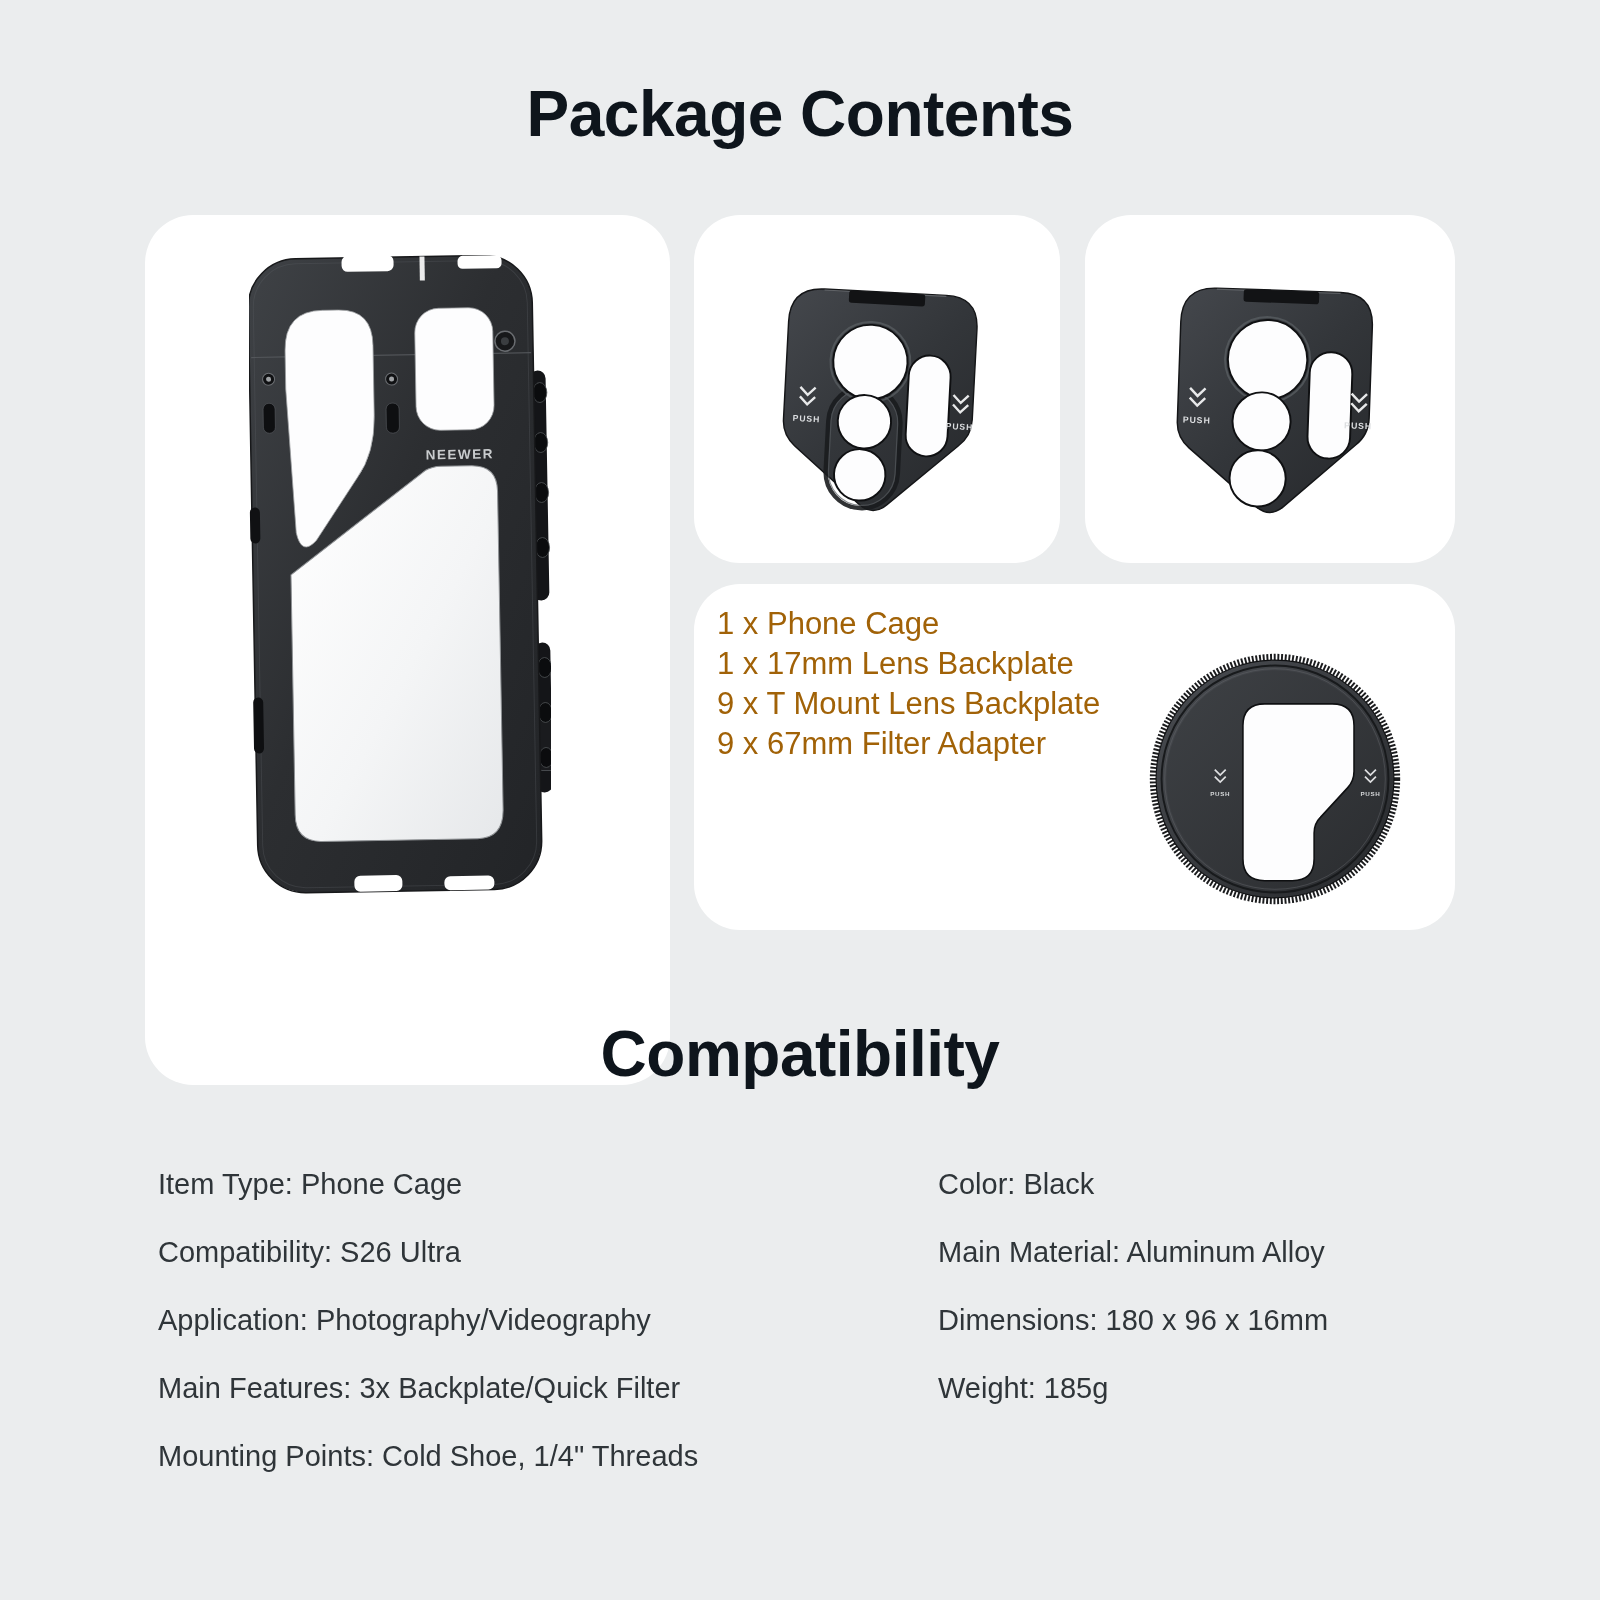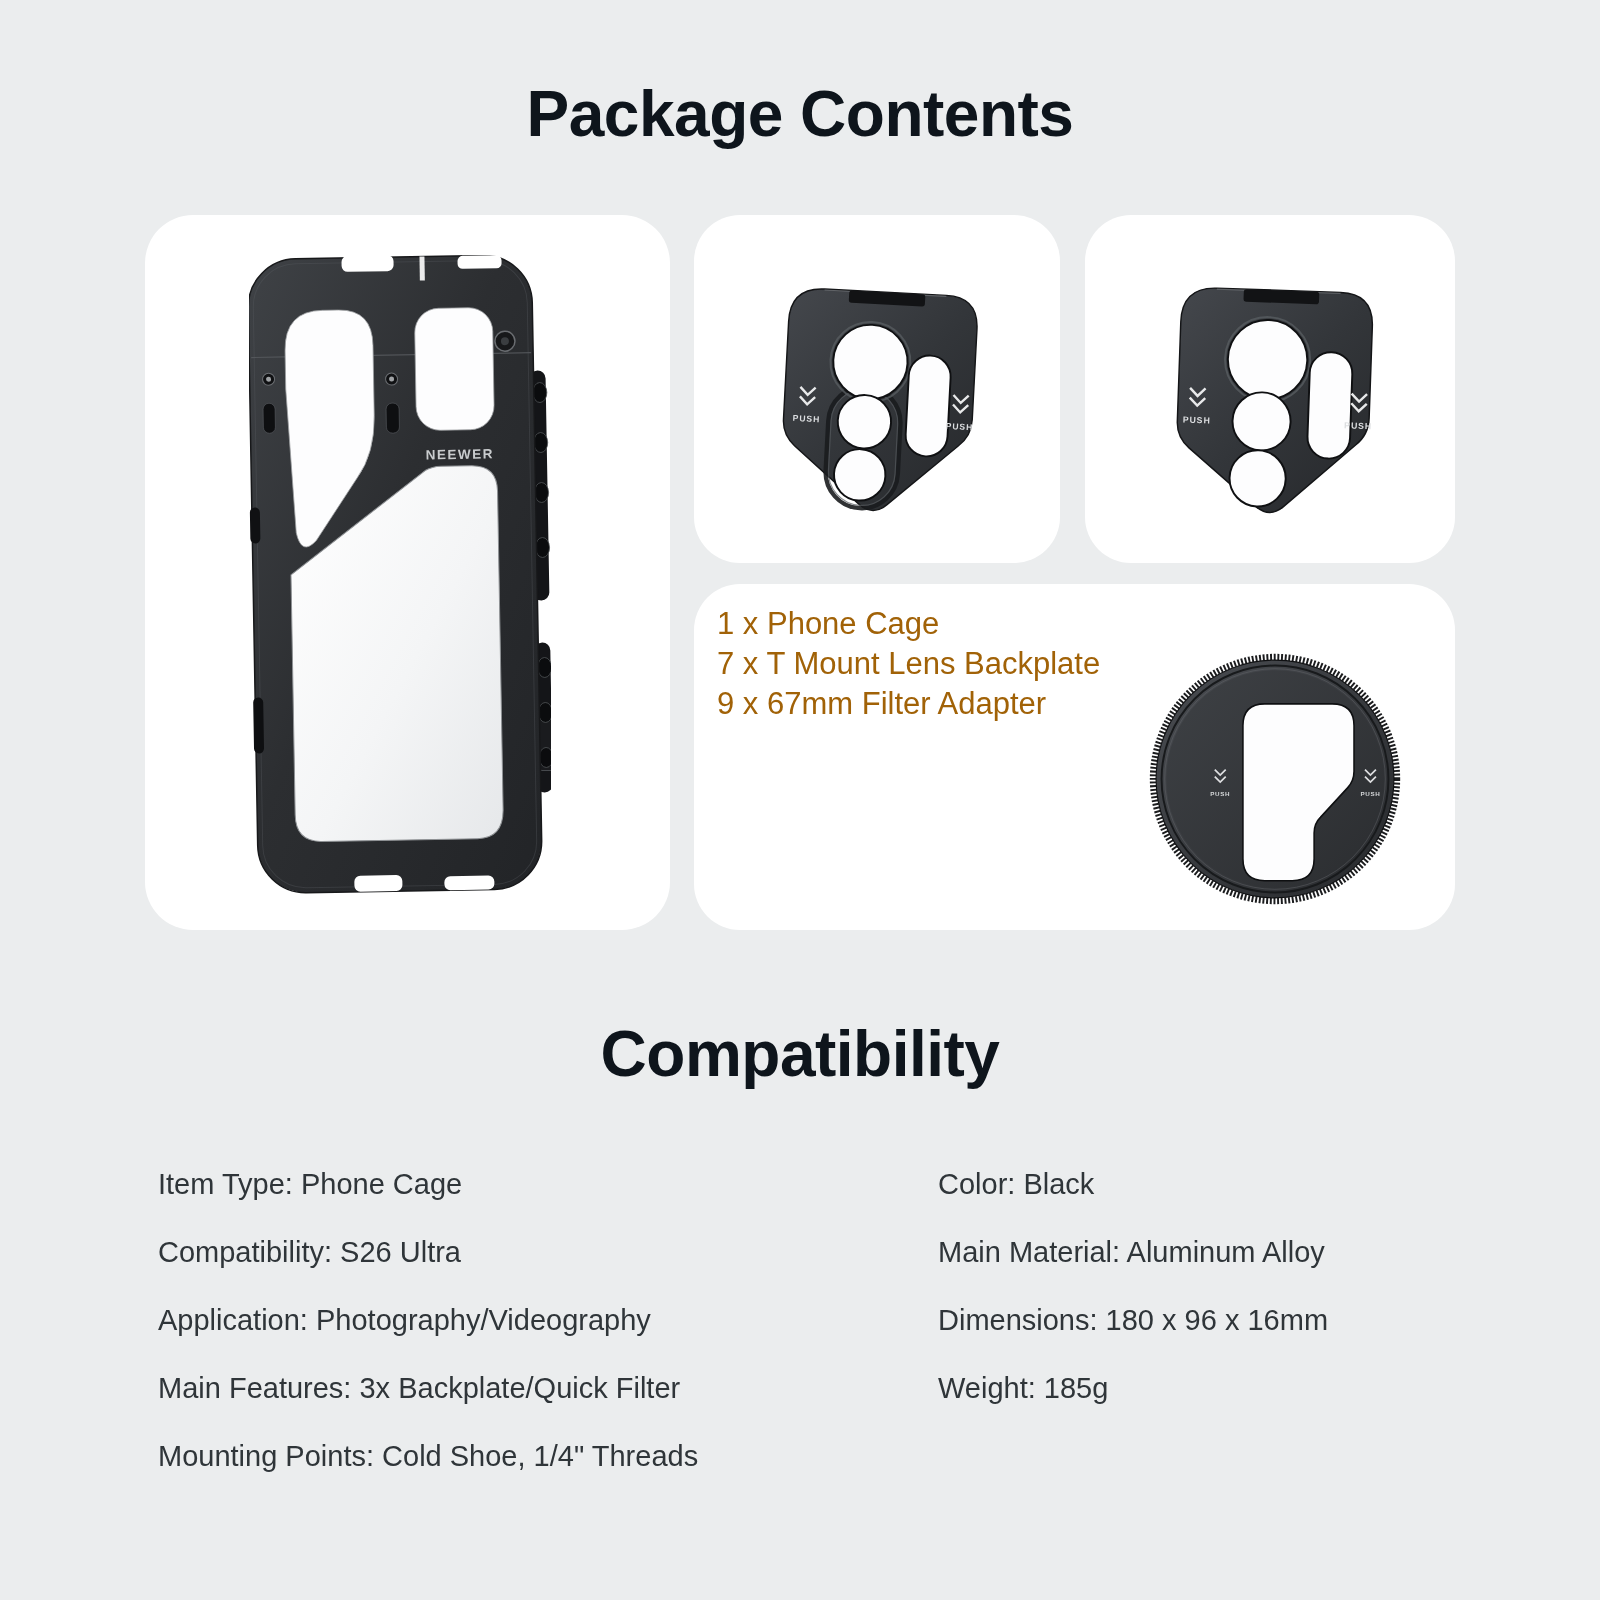--- a/index.html
+++ b/index.html
@@ -3,21 +3,21 @@
 <meta charset="utf-8">
 <style>
   html,body{margin:0;padding:0;background:#ebedee;}
   .page{position:relative;width:1600px;height:1600px;background:#ebedee;overflow:hidden;
         font-family:"Liberation Sans", sans-serif;}
   .heading{position:absolute;left:0;width:1600px;text-align:center;
            font-size:64px;font-weight:bold;color:#0e151c;letter-spacing:-0.5px;line-height:1;}
   #pkg-title{top:82px;}
   #spec-title{top:1022px;}
   .card{position:absolute;background:#ffffff;border-radius:46px;}
-  #card-cage{left:145px;top:215px;width:525px;height:715px;border-radius:48px;}
+  #card-cage{left:145px;top:215px;width:525px;height:870px;border-radius:48px;}
   #card-plate17{left:694px;top:215px;width:366px;height:348px;}
   #card-platet{left:1085px;top:215px;width:370px;height:348px;}
   #card-list{left:694px;top:584px;width:761px;height:346px;}
   .cage-svg{position:absolute;left:104px;top:40px;}
   .plate-svg{position:absolute;}
   #plate17-svg{left:64px;top:52px;}
   #platet-svg{left:66px;top:50px;}
   #filter-svg{position:absolute;left:448px;top:62px;}
   .pkg-list{position:absolute;left:23px;top:606px;}
   .pkg-list{position:absolute;}
@@ -179,21 +179,22 @@
           </g>
           <text x="215" y="166" text-anchor="middle" class="push-text">PUSH</text>
         </g>
       </g>
     </svg>
   </div>
 
   <div class="card" id="card-list">
     <div class="pkg-list" id="pkg-list" style="left:23px;top:20px;">
       <div class="pkg-item">1 x Phone Cage</div>
-      <div class="pkg-item">7 x T Mount Lens Backplate</div>
+      <div class="pkg-item">1 x 17mm Lens Backplate</div>
+      <div class="pkg-item">9 x T Mount Lens Backplate</div>
       <div class="pkg-item">9 x 67mm Filter Adapter</div>
     </div>
     <svg id="filter-svg" width="266" height="266" viewBox="0 0 340 340">
       <defs>
         <linearGradient id="fg" x1="0" y1="0" x2="1" y2="1">
           <stop offset="0" stop-color="#4a4d52"></stop>
             <stop offset="1" stop-color="#27292c"></stop>
         </linearGradient>
         <linearGradient id="fg2" x1="0" y1="0" x2="1" y2="1">
           <stop offset="0" stop-color="#3e4145"></stop>

